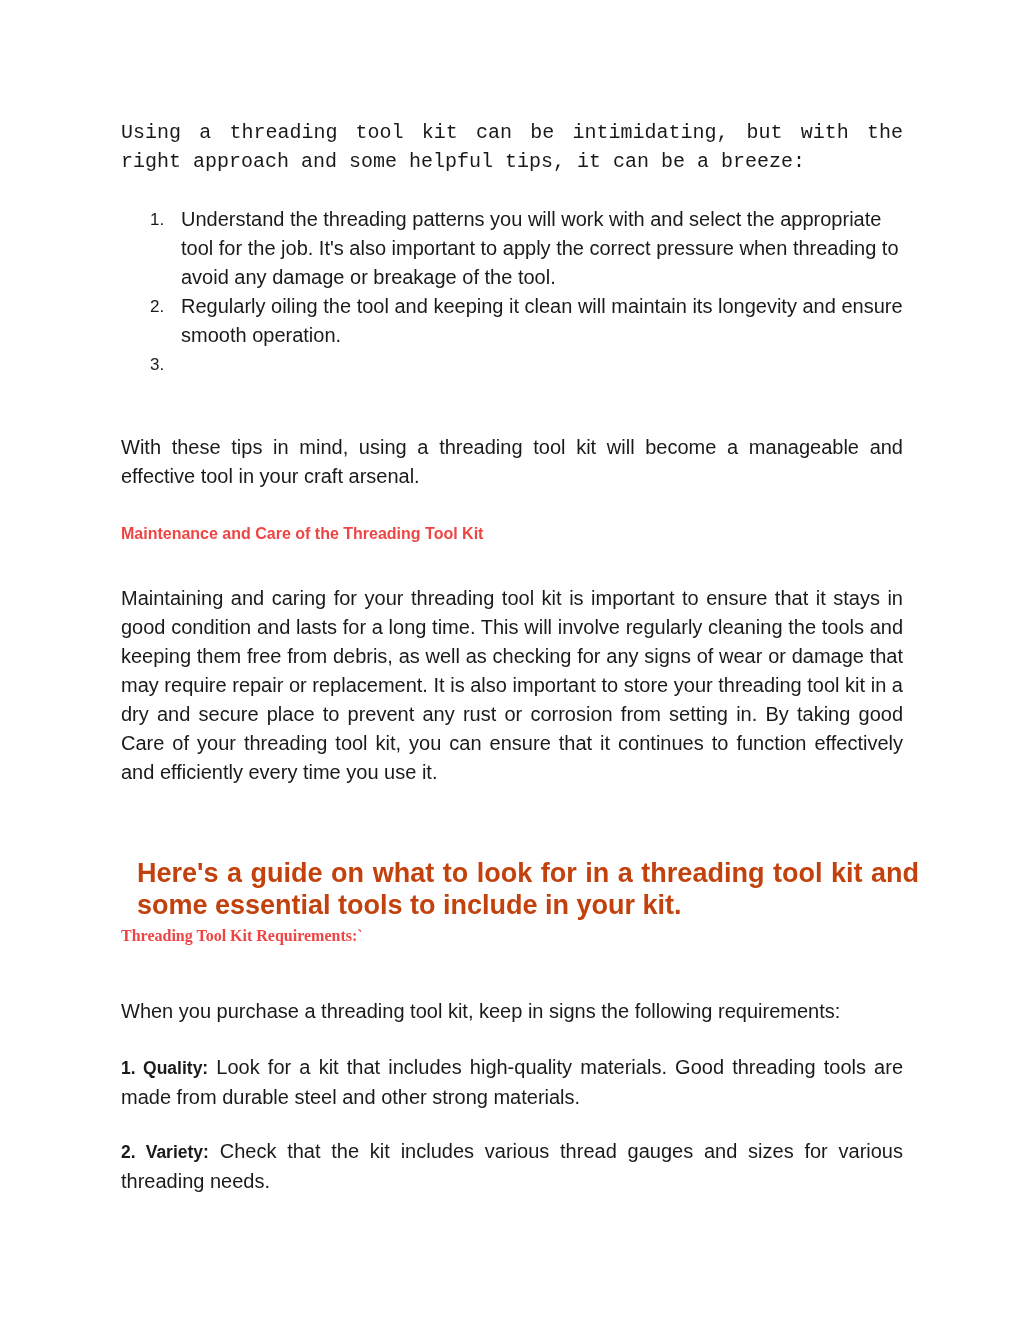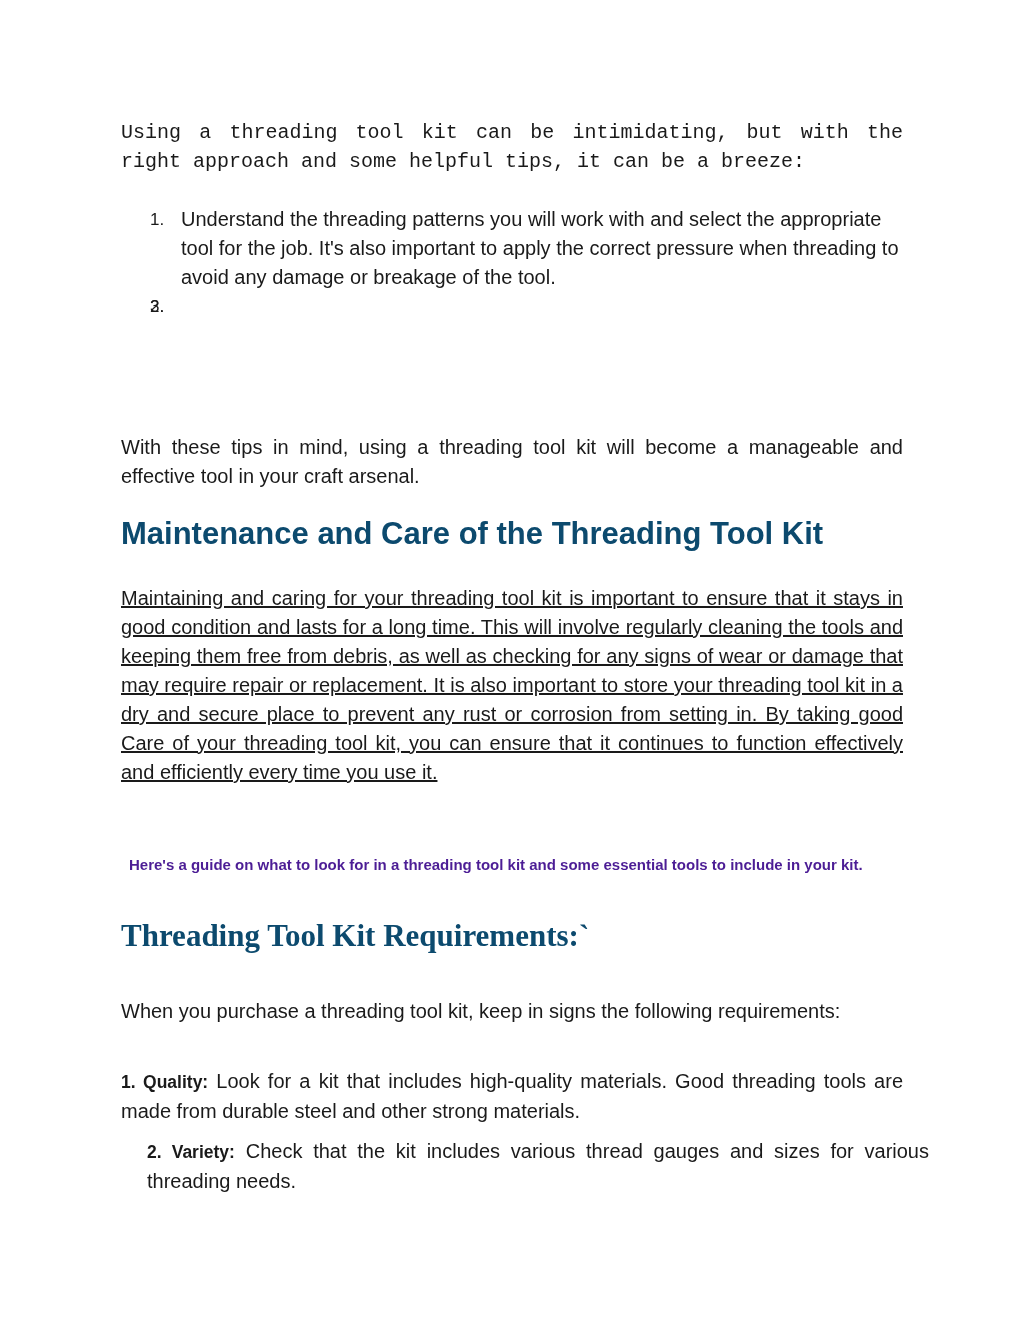--- a/index.html
+++ b/index.html
@@ -19,49 +19,50 @@
     }
     ol.tips li {
       position: relative; padding-left: 60px; font-size: 20px; line-height: 29px;
       text-align: left;
     }
     ol.tips li .num {
       position: absolute; left: 29px; top: 0; font-size: 17px;
     }
     #conclusion { position: absolute; top: 433px; width: 782px; }
     h2 {
-      margin: 0; font-size: 31px; font-weight: bold; color: #0c4a6e; line-height: 32px;
+      margin: 0; font-size: 16px; font-weight: bold; color: #ef4444; line-height: 32px;
     }
     #h-maint { position: absolute; top: 518px; }
-    #maint-body { position: absolute; top: 584px; width: 782px; text-decoration: underline; }
+    #maint-body { position: absolute; top: 584px; width: 782px; }
     #guide {
-      position: absolute; top: 841px; width: 782px; margin: 8px;
-      font-size: 15px; font-weight: bold; line-height: 32px; text-align: justify;
-      text-align-last: left; color: #4c1d95;
+      position: absolute; top: 841px; width: 782px; margin: 16px;
+      font-size: 27px; font-weight: bold; line-height: 32px; text-align: justify;
+      text-align-last: left; color: #c2410c;
     }
     #h-req { position: absolute; top: 920px; font-family: Liberation Serif, serif; }
     #req-intro { position: absolute; top: 997px; width: 782px; }
     .req { position: absolute; width: 782px; }
     .req .lbl { font-size: 17.5px; font-weight: bold; }
-    #req1 { top: 1053px; margin-top: 14px; }
-    #req2 { top: 1137px; margin-left: 26px; }
+    #req1 { top: 1053px; }
+    #req2 { top: 1137px; }
   </style>
 </head>
 <body>
 
 <div class="page">
   <p id="intro" class="p">Using a threading tool kit can be intimidating, but with the right approach and some helpful tips, it can be a breeze:</p>
 
   <ol class="tips">
     <li>
       <span class="num">1.</span>
       <span>Understand the threading patterns you will work with and select the appropriate tool for the job. It's also important to apply the correct pressure when threading to avoid any damage or breakage of the tool.</span>
     </li>
     <li>
       <span class="num">2.</span>
+      <span>Regularly oiling the tool and keeping it clean will maintain its longevity and ensure smooth operation.</span>
     </li>
     <li>
       <span class="num">3.</span>
     </li>
   </ol>
 
   <p id="conclusion" class="p">With these tips in mind, using a threading tool kit will become a manageable and effective tool in your craft arsenal.</p>
 
   <h2 id="h-maint">Maintenance and Care of the Threading Tool Kit</h2>
   <p id="maint-body" class="p">Maintaining and caring for your threading tool kit is important to ensure that it stays in good condition and lasts for a long time. This will involve regularly cleaning the tools and keeping them free from debris, as well as checking for any signs of wear or damage that may require repair or replacement. It is also important to store your threading tool kit in a dry and secure place to prevent any rust or corrosion from setting in. By taking good Care of your threading tool kit, you can ensure that it continues to function effectively and efficiently every time you use it.</p>

